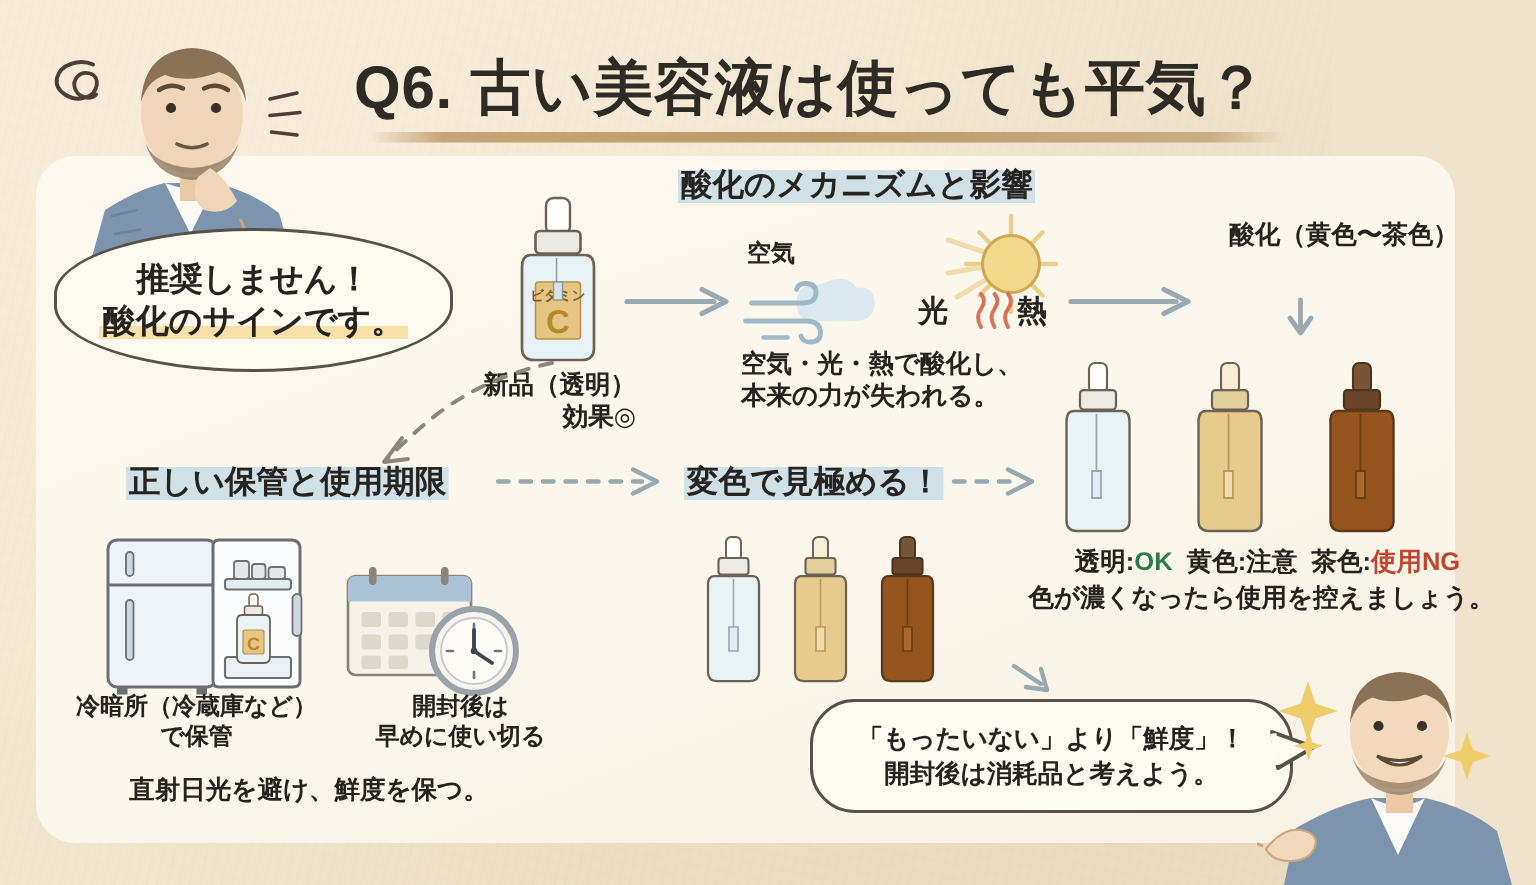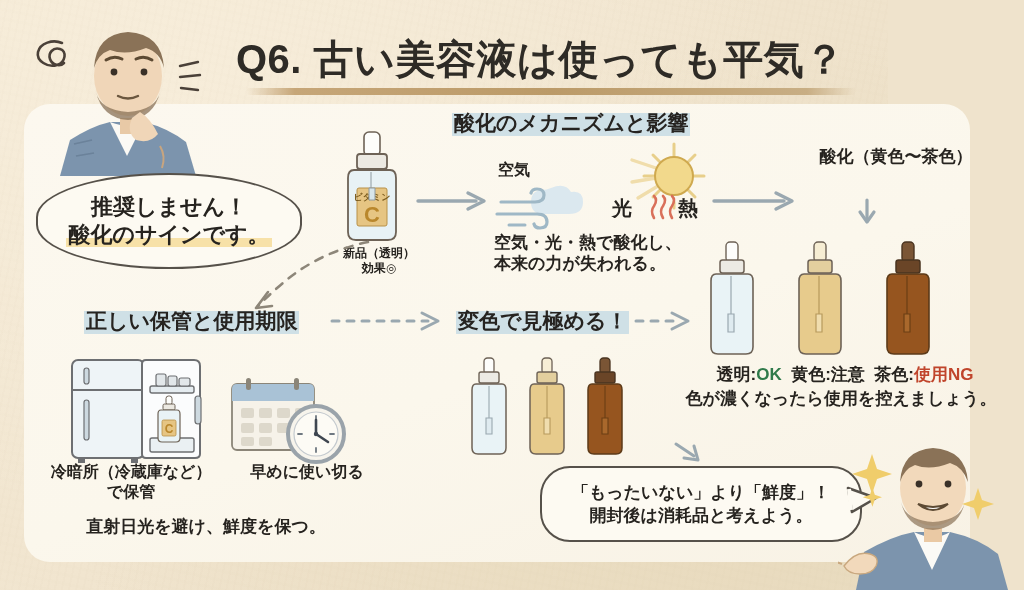--- a/index.html
+++ b/index.html
@@ -38,21 +38,21 @@
   #panel{
     position:absolute;left:24px;top:104px;width:946px;height:458px;
     background:linear-gradient(160deg,#fcf8ef 0%,#fbf7ec 55%,#f8f2e5 100%);
     border-radius:26px;
   }
   
   #person-worried{position:absolute;left:52px;top:8px;width:150px;height:168px;}
   #person-happy{position:absolute;left:838px;top:440px;width:186px;height:150px;}
   
   #bubble-warning{
-    position:absolute;left:36px;top:173px;width:262px;height:92px;
+    position:absolute;left:36px;top:152px;width:262px;height:92px;
     border:2.6px solid #56514a;border-radius:50%/46%;
     background:#fdfaf2;
   }
   #bubble-warning .txt{
     position:absolute;inset:0;display:flex;flex-direction:column;
     align-items:center;justify-content:center;gap:2px;
     font-size:22px;font-weight:bold;color:#26231f;line-height:1.18;
   }
   .hl-yellow{
     background:linear-gradient(transparent 62%, #f7e1a8 62%, #f7e1a8 96%, transparent 96%);
@@ -74,21 +74,21 @@
     white-space:nowrap;padding:1px 2px;
     background:linear-gradient(transparent 18%, #cfe0e6 18%, #cfe0e6 92%, transparent 92%);
     border-radius:3px;
   }
   #head-mech{left:452px;top:108px;}
   #head-store{left:84px;top:306px;}
   #head-color{left:456px;top:306px;}
   
   .cap{position:absolute;color:#26231f;font-weight:bold;text-align:center;line-height:1.26;}
   
-  #cap-new{left:309px;top:246px;width:140px;font-size:12px;}
+  #cap-new{left:284px;top:246px;width:140px;font-size:17px;text-align:right;}
   #lbl-air{left:498px;top:160px;font-size:16px;}
   #lbl-light{left:612px;top:196px;font-size:20px;}
   #lbl-heat{left:678px;top:196px;font-size:20px;}
   #cap-mech{left:494px;top:232px;width:250px;font-size:17px;text-align:left;}
   #cap-oxid{left:786px;top:146px;width:220px;font-size:17px;}
   
   #cap-legend{left:680px;top:364px;width:330px;font-size:17px;white-space:nowrap;}
   #cap-legend .ok{color:#2f7a4a;}
   #cap-legend .ng{color:#c0452c;}
   #cap-legend2{left:668px;top:388px;width:346px;font-size:17px;}
@@ -306,20 +306,21 @@
       <circle cx="88" cy="58" r="22" fill="#fdfbf5" stroke="#c3c9ce" stroke-width="1.2"></circle>
       <g stroke="#6f7881" stroke-width="1.8" stroke-linecap="round">
         <path d="M88 40 v4 M88 72 v4 M70 58 h4 M102 58 h4"></path>
       </g>
       <path d="M88 58 V44" stroke="#3f4650" stroke-width="2.6" stroke-linecap="round"></path>
       <path d="M88 58 L100 66" stroke="#3f4650" stroke-width="2.6" stroke-linecap="round"></path>
       <circle cx="88" cy="58" r="2.2" fill="#3f4650"></circle>
     </g>
   </svg>
   <div class="cap" id="cap-clock">
+    <div>開封後は</div>
     <div>早めに使い切る</div>
   </div>
 
   <div class="cap" id="cap-sun">直射日光を避け、鮮度を保つ。</div>
 
   <svg style="position:absolute;left:466px;top:356px;width:176px;height:104px;" viewBox="0 0 176 104">
     <g>
       <rect x="18" y="2" width="10" height="16" rx="3.5" fill="#fdfdfb" stroke="#6d6256" stroke-width="1.3"></rect>
       <rect x="13" y="16" width="20" height="11" rx="2" fill="#eceae4" stroke="#6d6256" stroke-width="1.4"></rect>
       <path d="M10 28 h26 q4 0 4 6 v58 q0 6 -6 6 h-22 q-6 0 -6 -6 V34 q0 -6 4 -6z" fill="#e9f3f6" stroke="#6d6256" stroke-width="1.5"></path>

